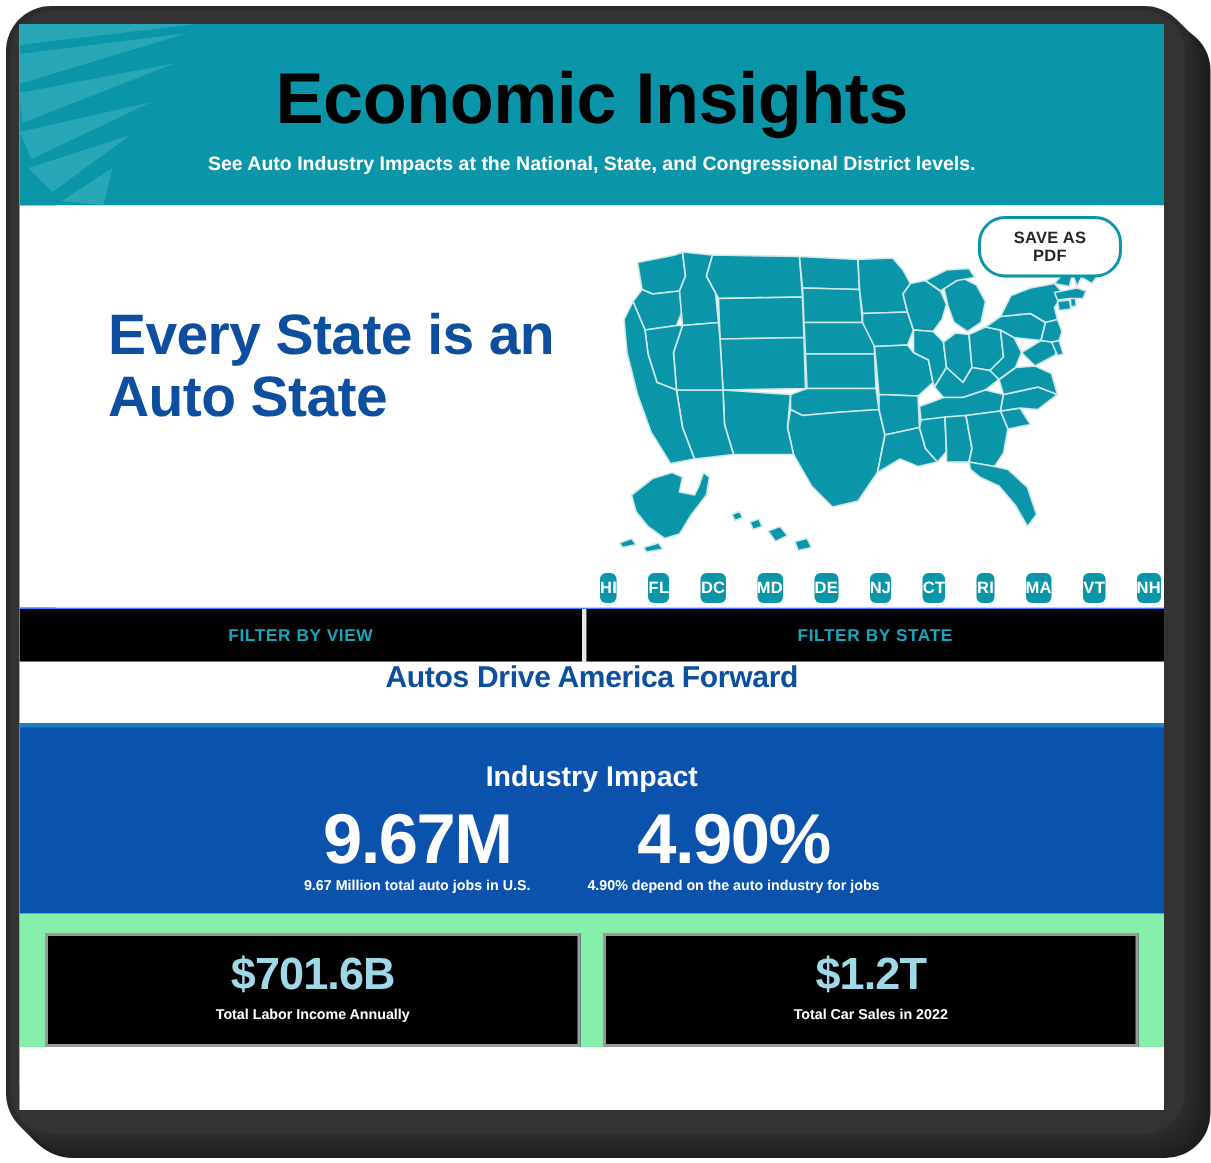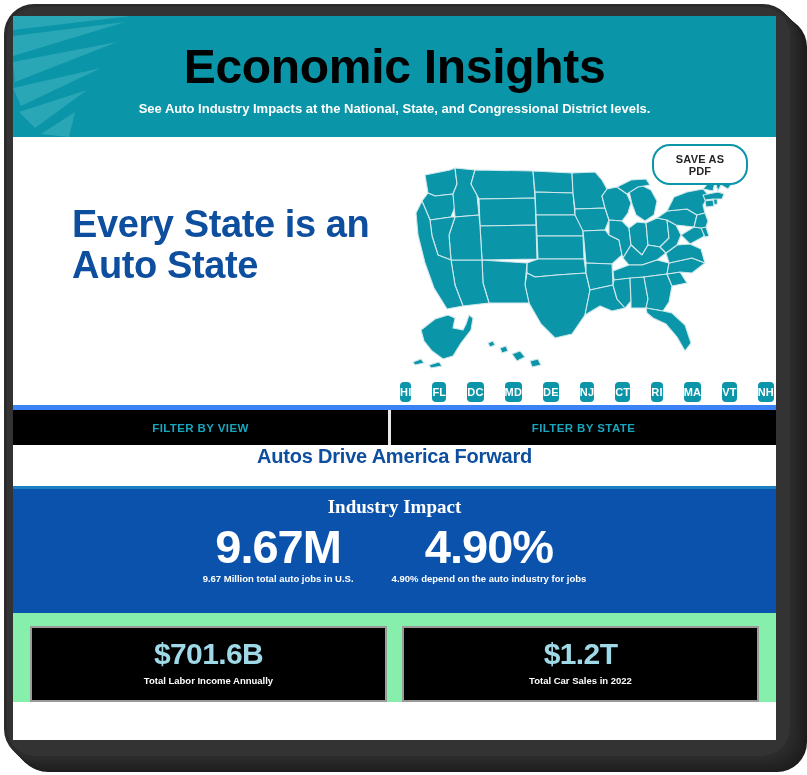--- a/index.html
+++ b/index.html
@@ -166,21 +166,21 @@
     text-align: center;
     cursor: pointer;
     letter-spacing: 0.2px;
   }
 
   
   .filters {
     display: flex;
     height: 35px;
     background: #a3a3a3;
-    border-top: 5px solid #3b82f6;
+    border-top: 1px solid #3b82f6;
   }
   .filter {
     flex: 1;
     color: #18a5bd;
     font-size: 11.5px;
     font-weight: bold;
     letter-spacing: 0.4px;
     display: flex;
     align-items: center;
     justify-content: center;
@@ -211,22 +211,21 @@
     position: relative;
     height: 124px;
     background: #0b52ad;
     border-top: 3px solid #1c7fbf;
   }
   .impact-title {
     text-align: center;
     color: #ffffff;
     font-size: 19px;
     font-weight: bold;
-    padding-top: 7px;
-    font-family: Liberation Serif, serif;
+    padding-top: 23px;
   }
   .impact-stats {
     display: flex;
     justify-content: center;
     gap: 38px;
     margin-top: 5px;
   }
   .impact-stat { text-align: center; }
   .impact-num {
     color: #ffffff;

